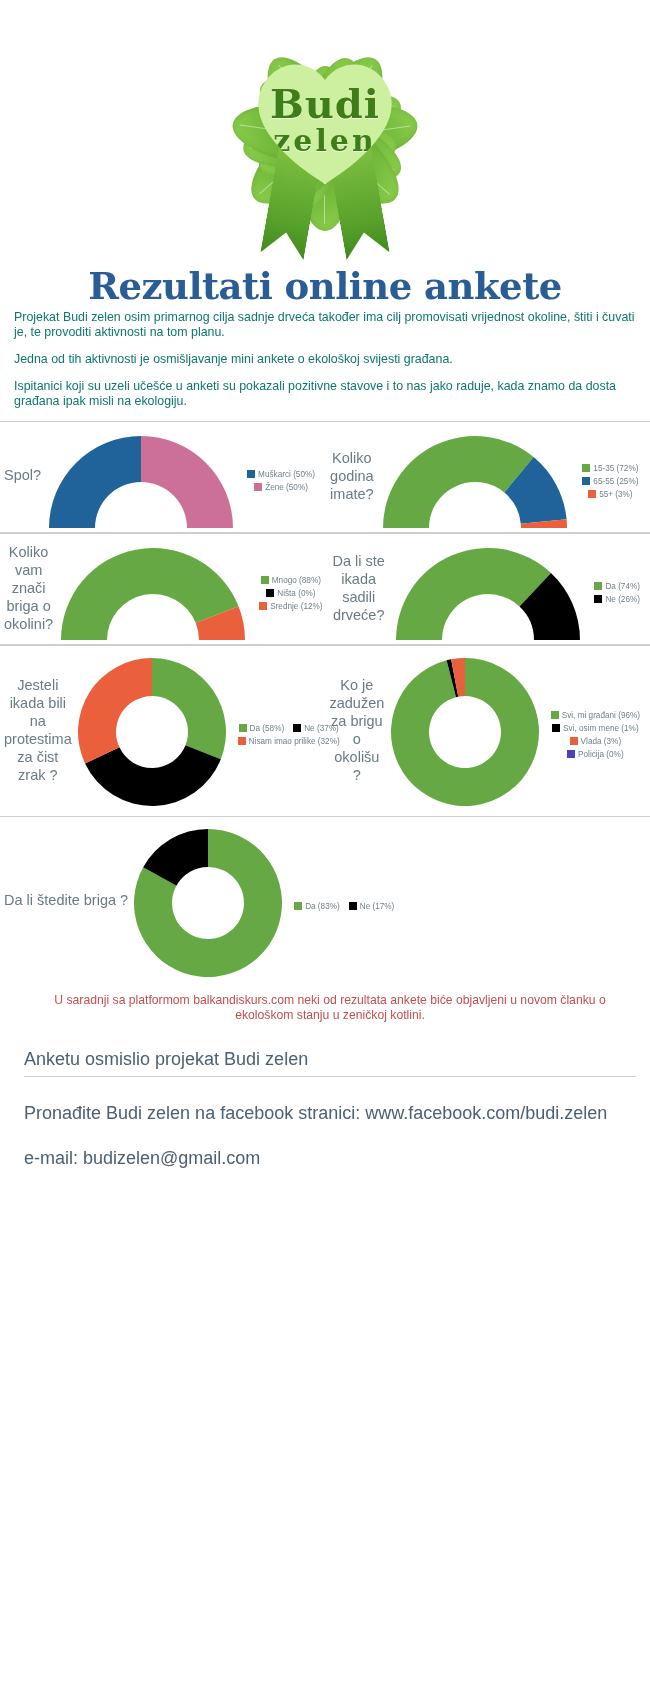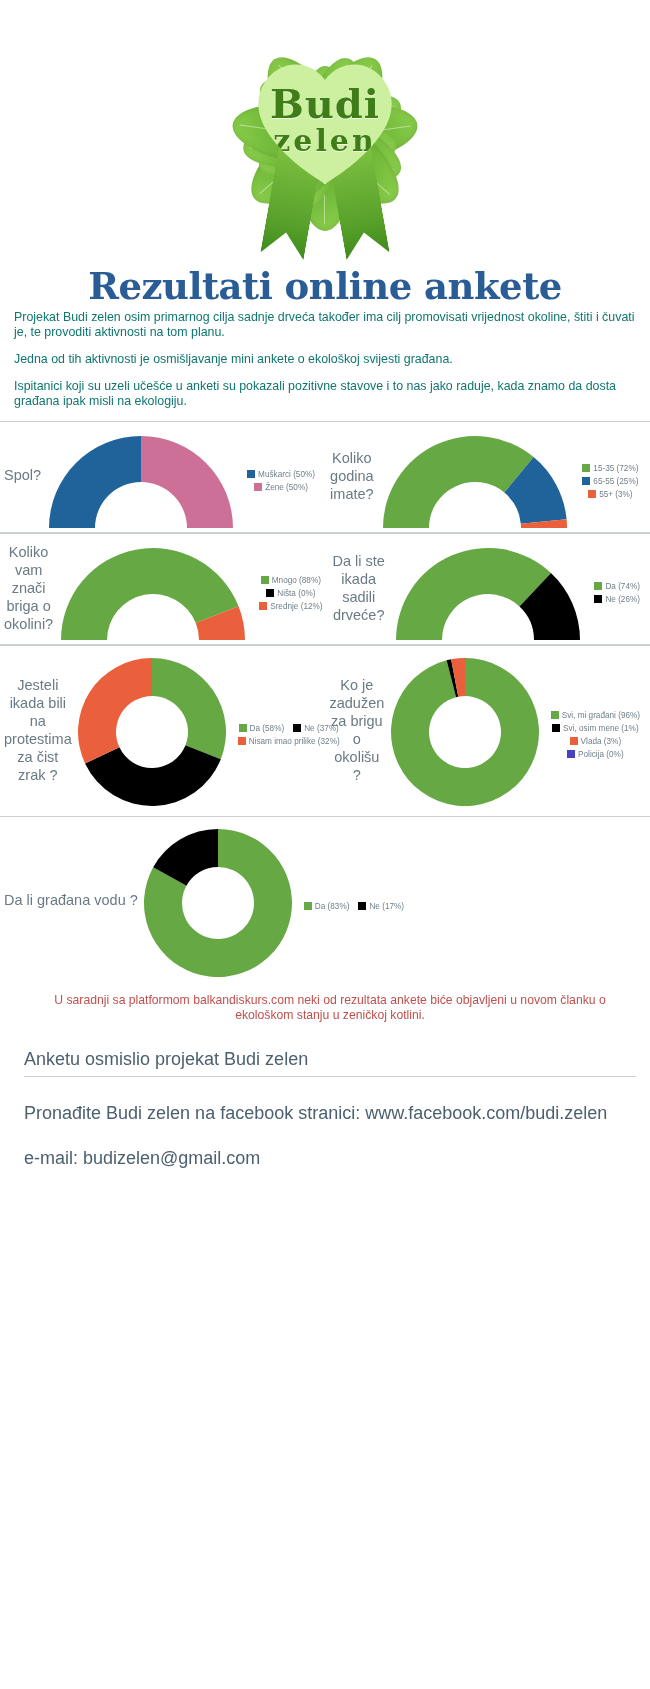--- a/index.html
+++ b/index.html
@@ -325,21 +325,21 @@
                 <span class="legend-swatch" style="background:#4a3fc0"></span>
                 <span>Policija (0%)</span>
               </span>
             </div>
           </div>
         </div>
       </div>
       <div class="row topline">
         <div class="qgrid">
           <div class="qcell full">
-            <div class="qtitle">Da li građana vodu ?</div>
+            <div class="qtitle">Da li štedite briga ?</div>
             <div class="chart-area">
               <svg width="160" height="160" viewBox="0 0 160 160">
                 <path d="M80 6 A74 74 0 1 1 15.153305676754101 44.35022811647306 L48.45295951842091 62.65686773233824 A36 36 0 1 0 80 44 Z" fill="#66a844"></path>
                 <path d="M15.153305676754101 44.35022811647306 A74 74 0 0 1 79.99999999999999 6 L80 44 A36 36 0 0 0 48.45295951842091 62.65686773233824 Z" fill="#000000"></path>
               </svg>
             </div>
             <div class="legend">
               <span class="legend-item">
                 <span class="legend-swatch" style="background:#66a844"></span>
                 <span>Da (83%)</span>

